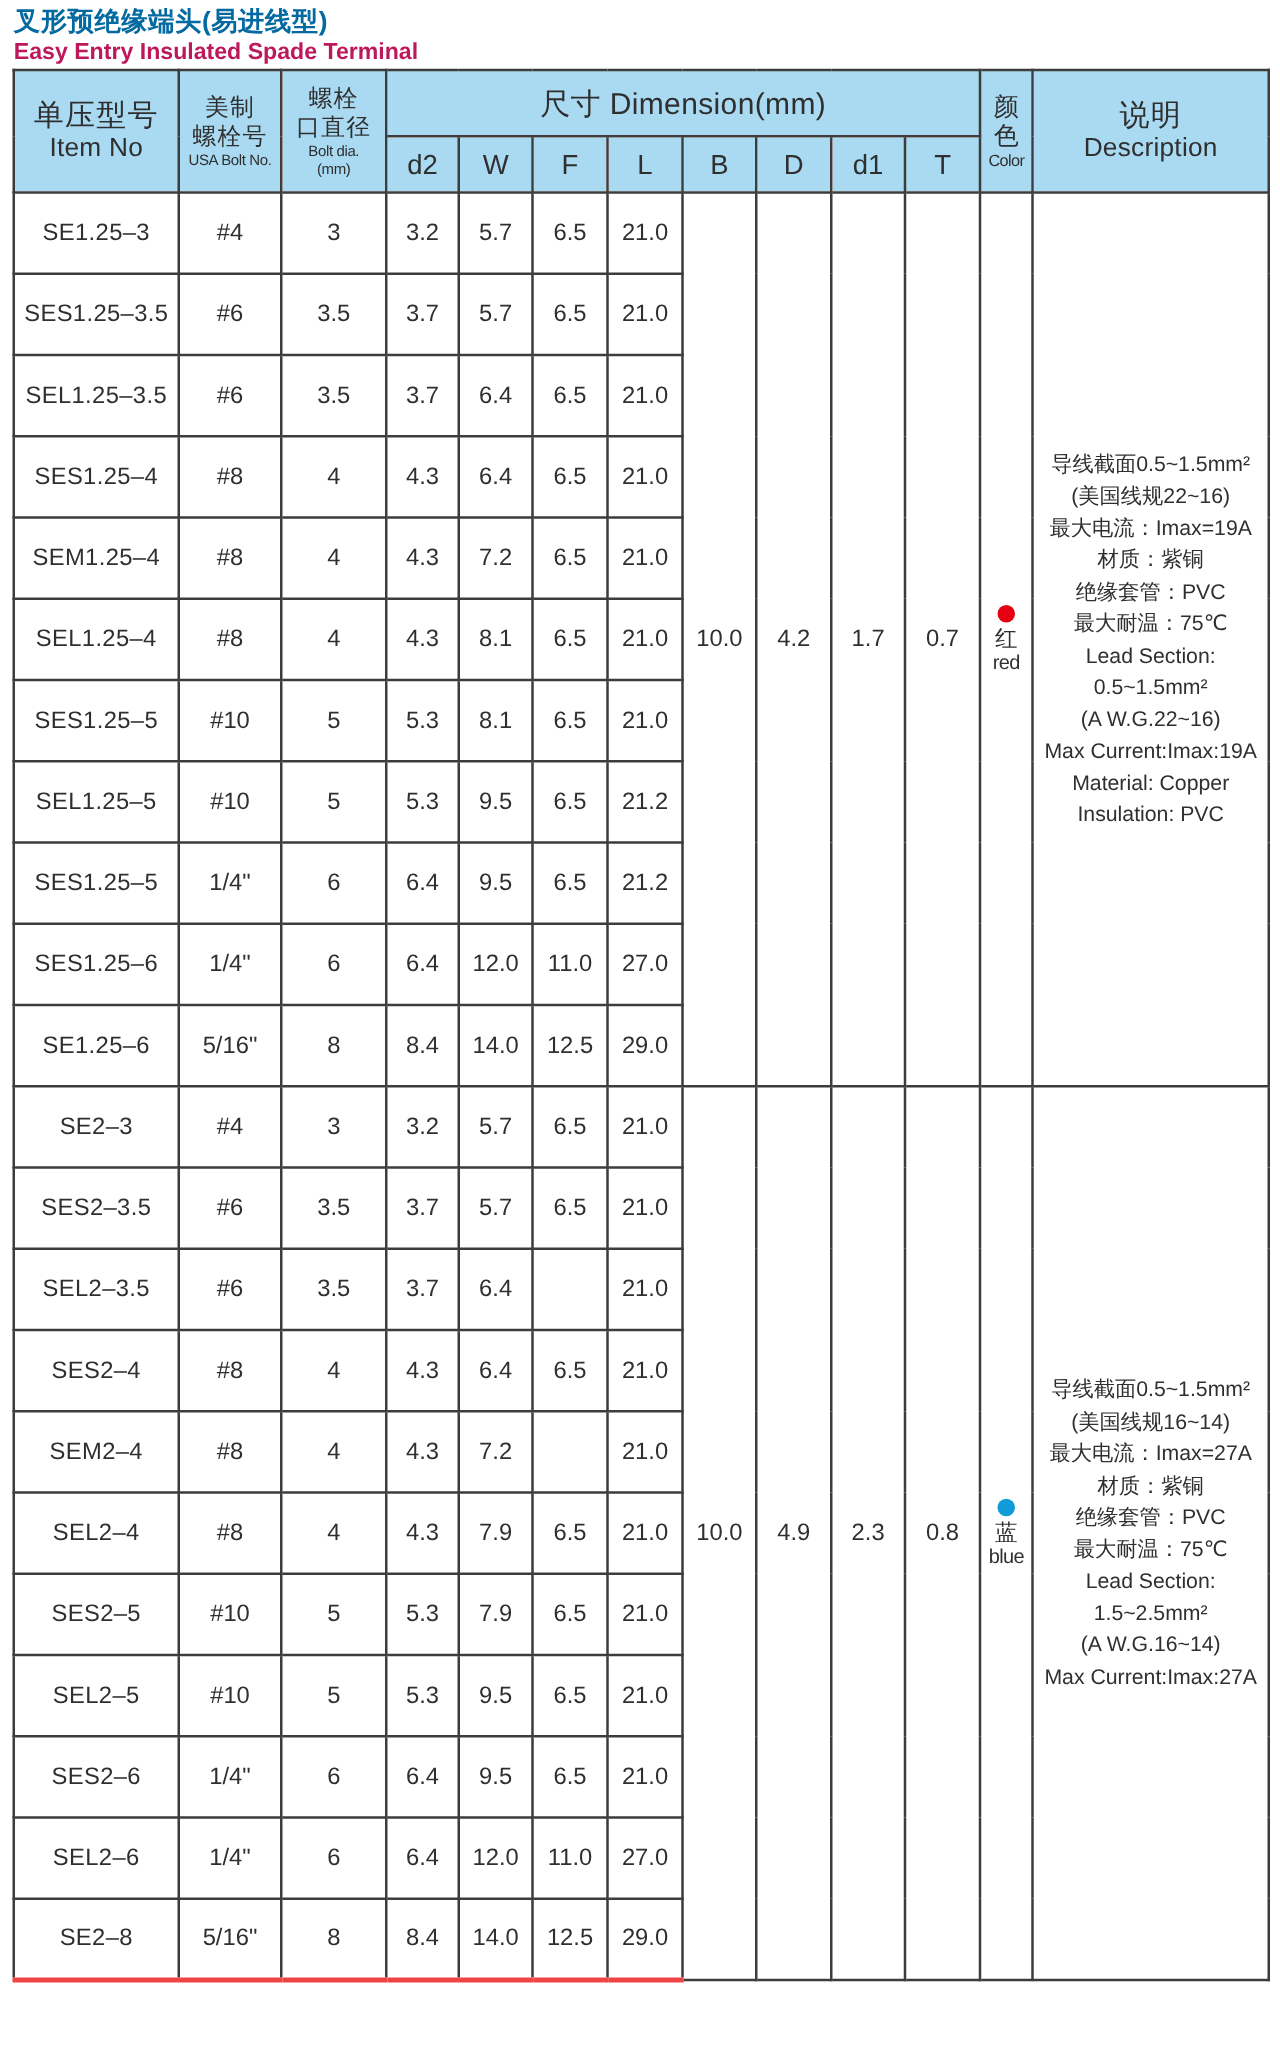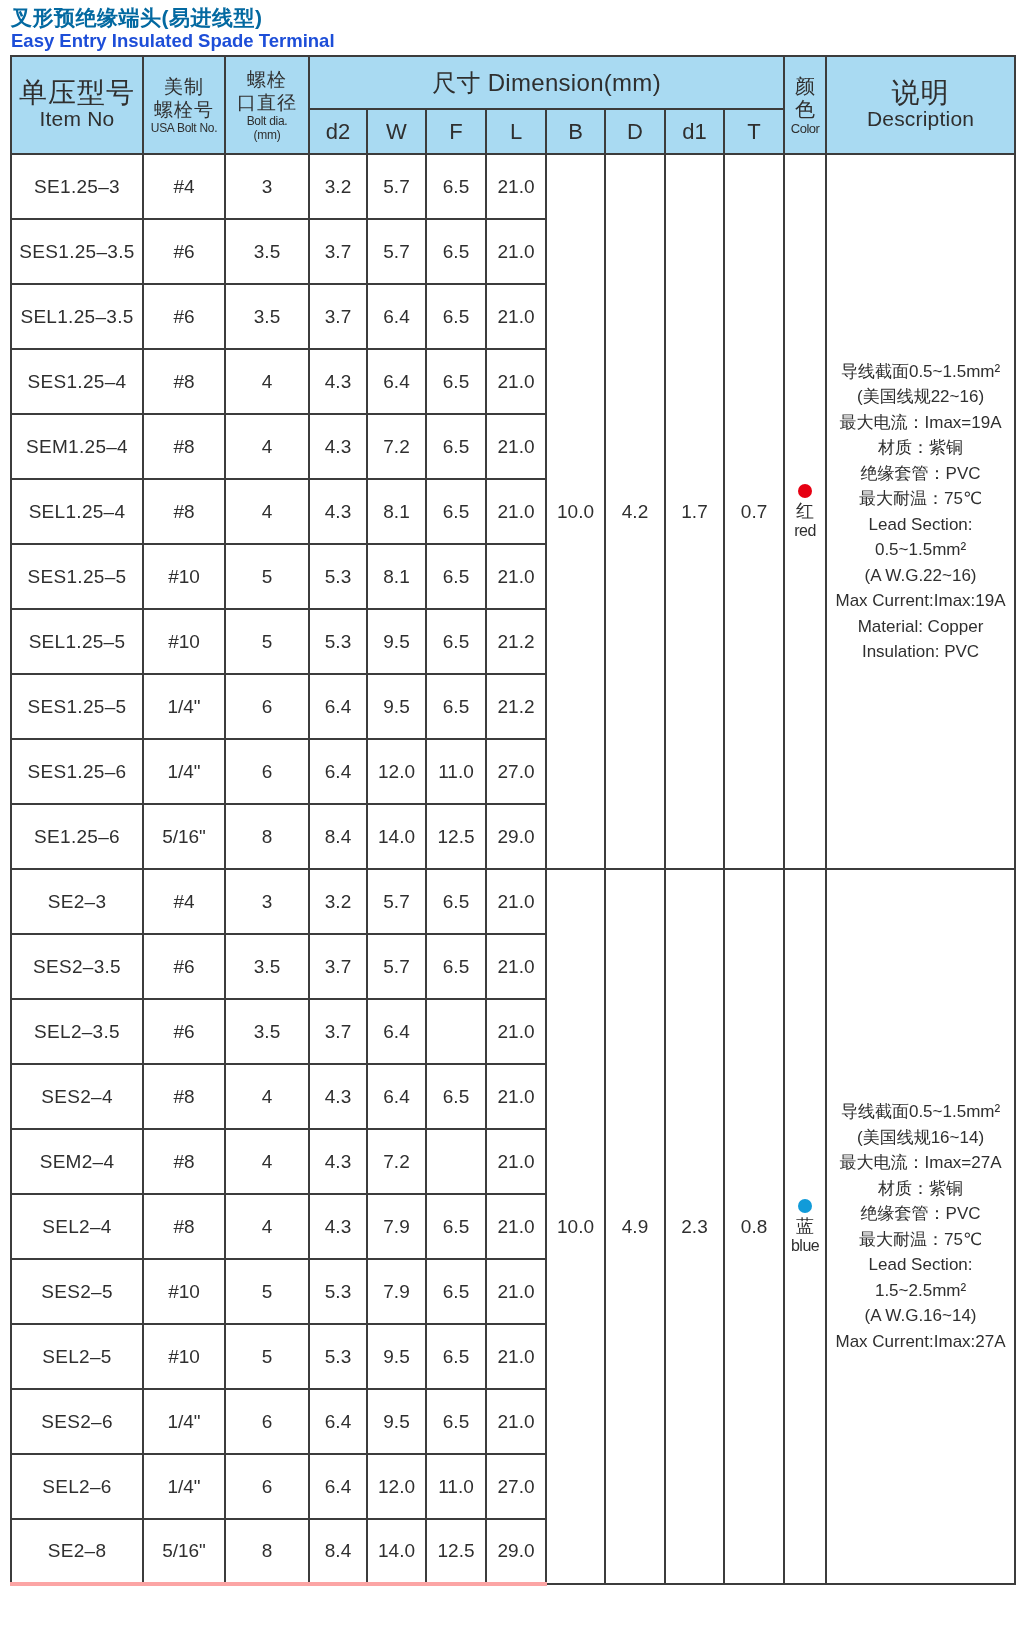--- a/index.html
+++ b/index.html
@@ -16,21 +16,21 @@
   .title-zh {
     font-size: 21px;
     font-weight: bold;
     color: #0369a1;
     line-height: 24px;
     letter-spacing: 0.5px;
   }
   .title-en {
     font-size: 18.5px;
     font-weight: bold;
-    color: #1d4ed8;
+    color: #be185d;
     line-height: 21px;
   }
   table.spec {
     border-collapse: collapse;
     table-layout: fixed;
     margin-left: 10px;
     width: 1006px;
   }
   table.spec th, table.spec td {
     border: 2px solid #3c3c3c;
@@ -43,23 +43,23 @@
   }
   thead th { background: #a9daf2 !important; }
   thead tr.hdr-main { height: 53px; }
   thead tr.hdr-sub  { height: 45px; }
   tbody tr { height: 65px; }
   tbody td { font-size: 19px; }
   td.alt { background: #ececec; }
   td.cell-item { text-align: left; padding-left: 24px; letter-spacing: 0.3px; }
   td.merged-cell { background: #ffffff; font-size: 19px; }
   .group-start td { border-top: 3px solid #3c3c3c; }
-  tbody tr:last-child td { border-bottom: 4px solid #fca5a5; }
-
-  .h-zh-lg { font-size: 28px; line-height: 27px; letter-spacing: 1px; }
+  tbody tr:last-child td { border-bottom: 4px solid #ef4444; }
+
+  .h-zh-lg { font-size: 24px; line-height: 27px; letter-spacing: 1px; }
   .h-en-lg { font-size: 21px; line-height: 25px; letter-spacing: 0.2px; }
   .h-zh-md { font-size: 19px; line-height: 23px; letter-spacing: 1px; }
   .h-en-xs { font-size: 12px; line-height: 14px; letter-spacing: -0.3px; }
   .h-dim   { font-size: 24px; letter-spacing: 0.3px; }
   .dim-th  { font-size: 22px; }
   .h-color-zh { font-size: 20px; line-height: 23px; }
   .h-color-en { font-size: 13px; line-height: 15px; letter-spacing: -0.5px; }
 
   .color-cell { background: #ffffff; }
   .dot {

